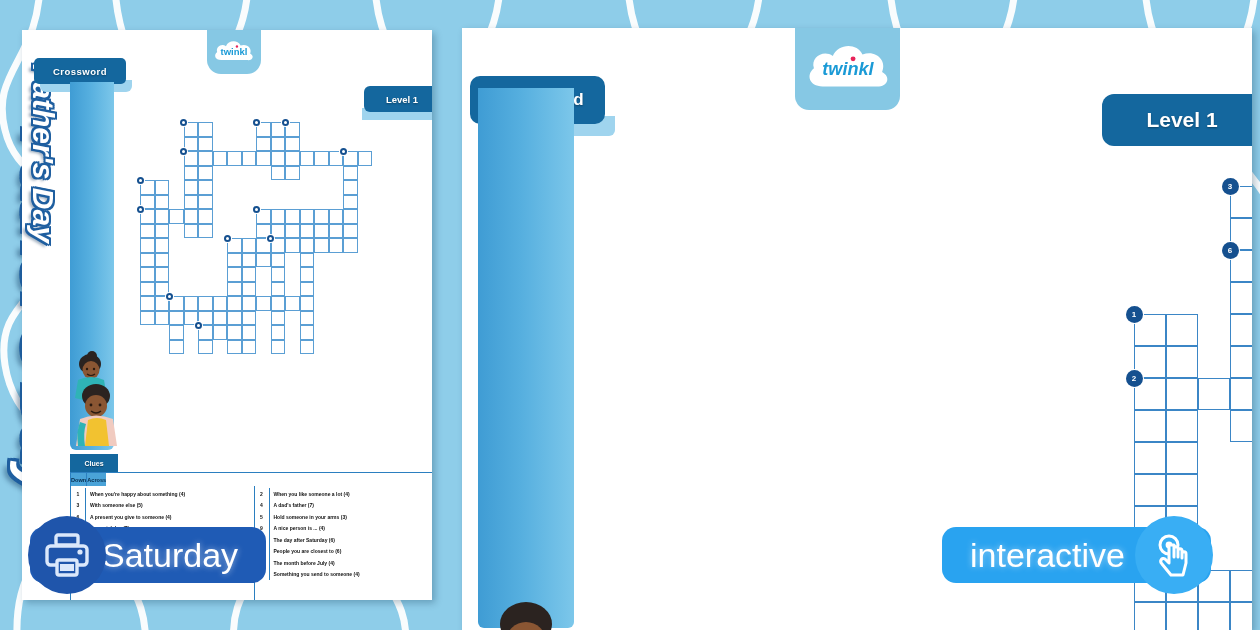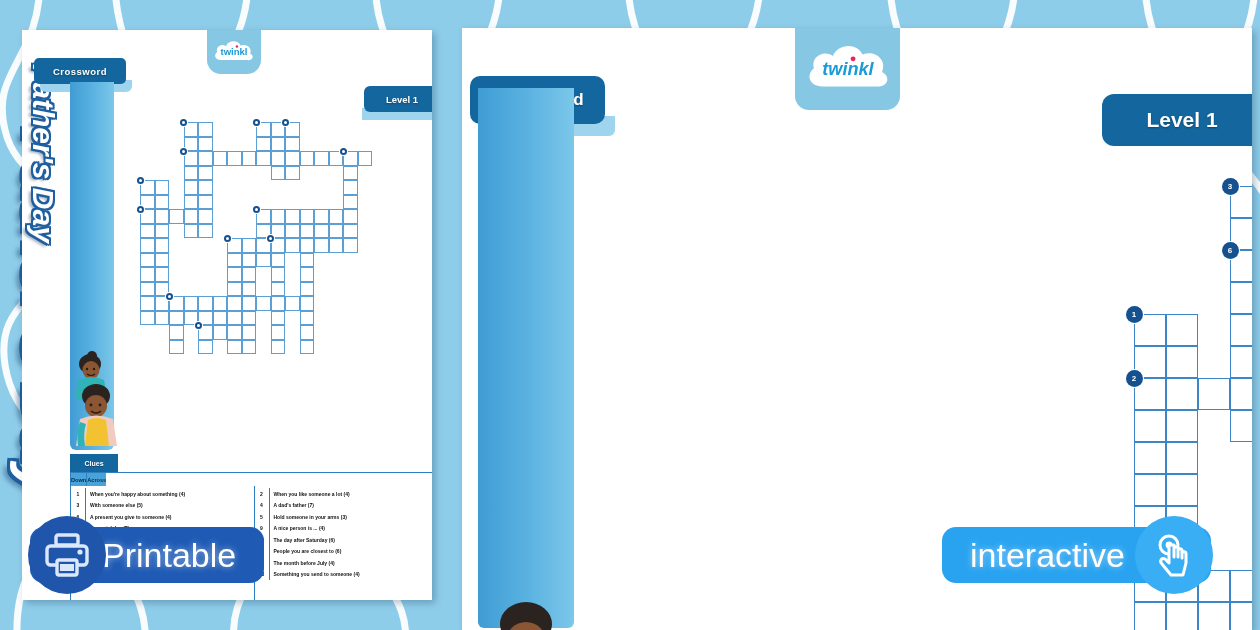--- a/index.html
+++ b/index.html
@@ -539,21 +539,21 @@
 
 <div class="fd-banner" id="fd-right"></div>
 <div class="fd-text" id="fd-text-right">Father's Day</div>
 
 <svg class="characters" id="chars-right" viewBox="0 0 112 60">
   <ellipse cx="56" cy="34" rx="26" ry="22" fill="#2b2320"></ellipse>
   <ellipse cx="56" cy="52" rx="20" ry="20" fill="#8a5633"></ellipse>
 </svg>
 
 <div class="badge" id="badge-printable">
-  <div class="badge-pill" id="pill-printable">Printable</div>
+  <div class="badge-pill" id="pill-printable">Saturday</div>
   <div class="badge-circle" id="circle-printable">
     <svg width="48" height="46" viewBox="0 0 48 46">
       <rect x="13" y="3" width="22" height="10" rx="2" fill="none" stroke="#dbe8fb" stroke-width="3.4"></rect>
       <rect x="4" y="14" width="40" height="19" rx="3.5" fill="none" stroke="#dbe8fb" stroke-width="3.4"></rect>
       <rect x="14" y="28" width="20" height="15" rx="2" fill="#1f55ab" stroke="#dbe8fb" stroke-width="3.4"></rect>
       <rect x="17" y="32" width="14" height="7" fill="#dbe8fb"></rect>
       <circle cx="37" cy="20" r="2.6" fill="#dbe8fb"></circle>
     </svg>
   </div>
 </div>

